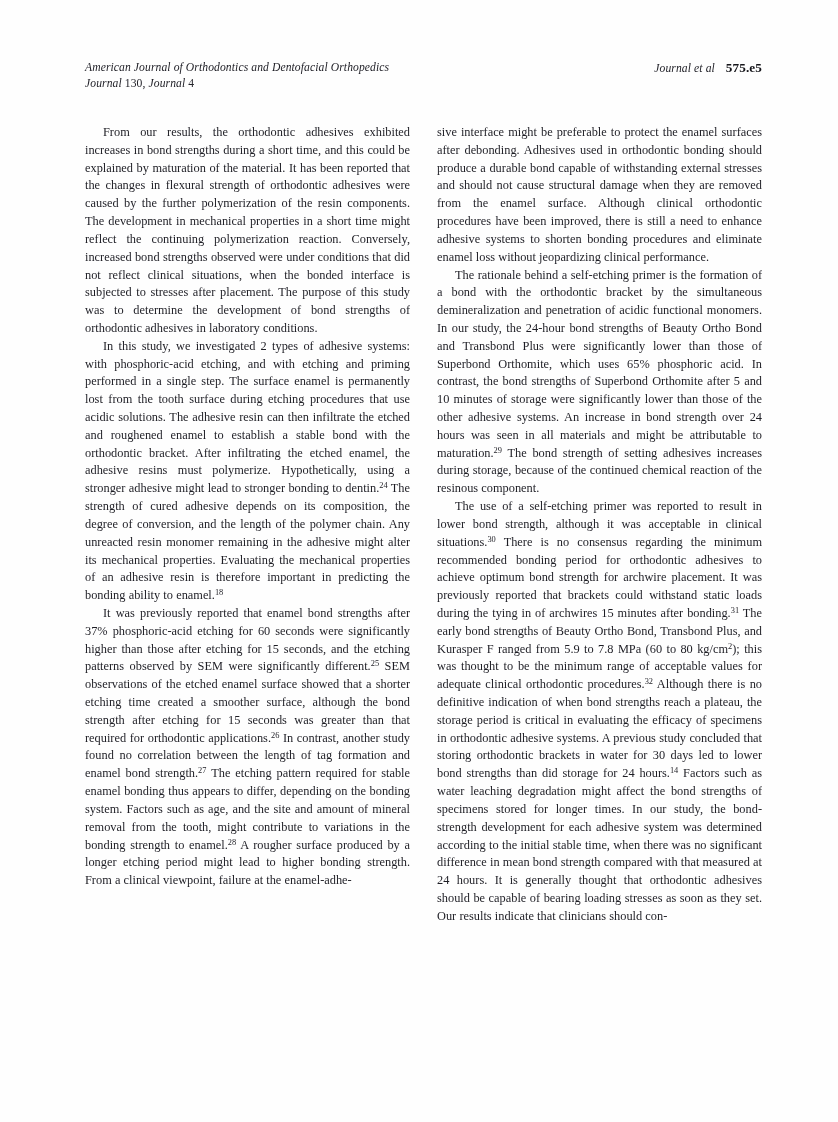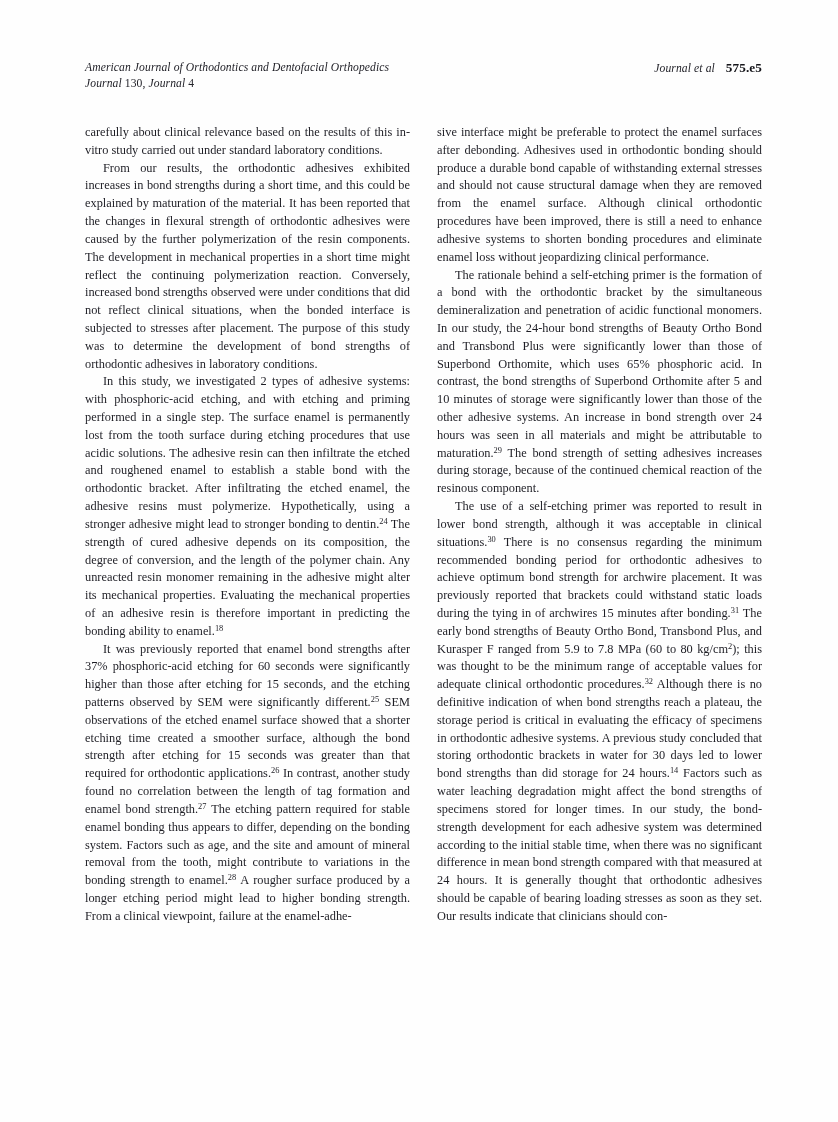--- a/index.html
+++ b/index.html
@@ -124,21 +124,20 @@
       </div>
     </div>
     <div class="rh-right">
       <span class="rh-authors">Journal et al</span>
       <span class="rh-pageno">575.e5</span>
     </div>
   </div>
 
   <div class="columns">
     <div class="col" id="col-left">
-        <p class="noindent">carefully about clinical relevance based on the results of this in-vitro study carried out under standard laboratory conditions.</p>
         <p>From our results, the orthodontic adhesives exhibited increases in bond strengths during a short time, and this could be explained by maturation of the material. It has been reported that the changes in flexural strength of orthodontic adhesives were caused by the further polymerization of the resin components. The development in mechanical properties in a short time might reflect the continuing polymerization reaction. Conversely, increased bond strengths observed were under conditions that did not reflect clinical situations, when the bonded interface is subjected to stresses after placement. The purpose of this study was to determine the development of bond strengths of orthodontic adhesives in laboratory conditions.</p>
         <p>In this study, we investigated 2 types of adhesive systems: with phosphoric-acid etching, and with etching and priming performed in a single step. The surface enamel is permanently lost from the tooth surface during etching procedures that use acidic solutions. The adhesive resin can then infiltrate the etched and roughened enamel to establish a stable bond with the orthodontic bracket. After infiltrating the etched enamel, the adhesive resins must polymerize. Hypothetically, using a stronger adhesive might lead to stronger bonding to dentin.<sup>24</sup> The strength of cured adhesive depends on its composition, the degree of conversion, and the length of the polymer chain. Any unreacted resin monomer remaining in the adhesive might alter its mechanical properties. Evaluating the mechanical properties of an adhesive resin is therefore important in predicting the bonding ability to enamel.<sup>18</sup></p>
         <p>It was previously reported that enamel bond strengths after 37% phosphoric-acid etching for 60 seconds were significantly higher than those after etching for 15 seconds, and the etching patterns observed by SEM were significantly different.<sup>25</sup> SEM observations of the etched enamel surface showed that a shorter etching time created a smoother surface, although the bond strength after etching for 15 seconds was greater than that required for orthodontic applications.<sup>26</sup> In contrast, another study found no correlation between the length of tag formation and enamel bond strength.<sup>27</sup> The etching pattern required for stable enamel bonding thus appears to differ, depending on the bonding system. Factors such as age, and the site and amount of mineral removal from the tooth, might contribute to variations in the bonding strength to enamel.<sup>28</sup> A rougher surface produced by a longer etching period might lead to higher bonding strength. From a clinical viewpoint, failure at the enamel-adhe-</p>
       </div>
     <div class="col" id="col-right">
         <p class="noindent">sive interface might be preferable to protect the enamel surfaces after debonding. Adhesives used in orthodontic bonding should produce a durable bond capable of withstanding external stresses and should not cause structural damage when they are removed from the enamel surface. Although clinical orthodontic procedures have been improved, there is still a need to enhance adhesive systems to shorten bonding procedures and eliminate enamel loss without jeopardizing clinical performance.</p>
         <p>The rationale behind a self-etching primer is the formation of a bond with the orthodontic bracket by the simultaneous demineralization and penetration of acidic functional monomers. In our study, the 24-hour bond strengths of Beauty Ortho Bond and Transbond Plus were significantly lower than those of Superbond Orthomite, which uses 65% phosphoric acid. In contrast, the bond strengths of Superbond Orthomite after 5 and 10 minutes of storage were significantly lower than those of the other adhesive systems. An increase in bond strength over 24 hours was seen in all materials and might be attributable to maturation.<sup>29</sup> The bond strength of setting adhesives increases during storage, because of the continued chemical reaction of the resinous component.</p>
         <p>The use of a self-etching primer was reported to result in lower bond strength, although it was acceptable in clinical situations.<sup>30</sup> There is no consensus regarding the minimum recommended bonding period for orthodontic adhesives to achieve optimum bond strength for archwire placement. It was previously reported that brackets could withstand static loads during the tying in of archwires 15 minutes after bonding.<sup>31</sup> The early bond strengths of Beauty Ortho Bond, Transbond Plus, and Kurasper F ranged from 5.9 to 7.8 MPa (60 to 80 kg/cm<sup>2</sup>); this was thought to be the minimum range of acceptable values for adequate clinical orthodontic procedures.<sup>32</sup> Although there is no definitive indication of when bond strengths reach a plateau, the storage period is critical in evaluating the efficacy of specimens in orthodontic adhesive systems. A previous study concluded that storing orthodontic brackets in water for 30 days led to lower bond strengths than did storage for 24 hours.<sup>14</sup> Factors such as water leaching degradation might affect the bond strengths of specimens stored for longer times. In our study, the bond-strength development for each adhesive system was determined according to the initial stable time, when there was no significant difference in mean bond strength compared with that measured at 24 hours. It is generally thought that orthodontic adhesives should be capable of bearing loading stresses as soon as they set. Our results indicate that clinicians should con-</p>
       </div>
   </div>

